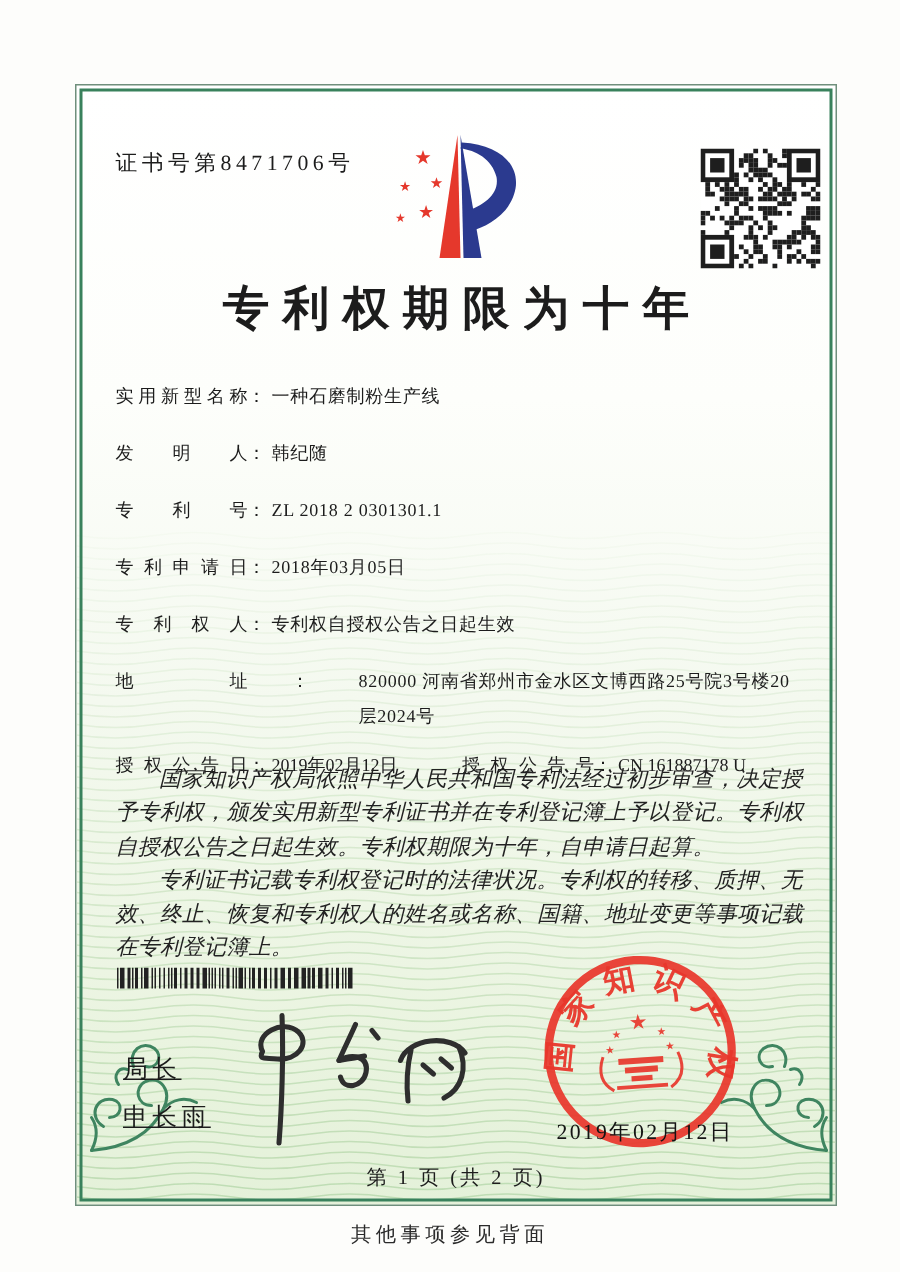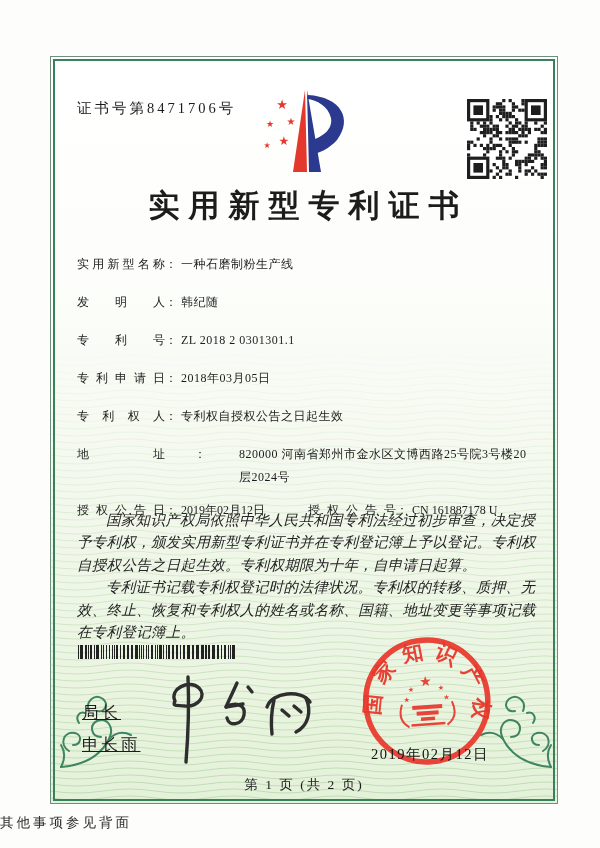--- a/index.html
+++ b/index.html
@@ -46,21 +46,21 @@
   .body-text p{margin:0;text-indent:2em;letter-spacing:.3px;}
   #barcode{position:absolute;left:27px;top:588px;}
   .signer{position:absolute;left:31px;top:648px;font-size:16.5px;letter-spacing:3px;line-height:1;text-decoration:underline;}
   .signer .signer-name{margin-top:15px;}
   .signature{position:absolute;left:100px;top:608px;}
   .seal{position:absolute;left:305px;top:576px;width:142px;height:142px;
     mix-blend-mode:multiply;transform:rotate(-4deg);}
   .seal-date{position:absolute;left:320px;top:688px;font-size:14.5px;letter-spacing:1.5px;color:#141414;}
   .page-footer{position:absolute;left:0;top:719px;width:100%;text-align:center;font-size:13.5px;letter-spacing:2px;}
   .back-note{
-    position:absolute;left:0;top:814px;width:100%;
+    position:absolute;left:0;top:814px;width:100%;text-align:center;
     font-size:13.5px;letter-spacing:3px;color:#2a2a2a;z-index:5;
   }
 </style>
 </head>
 <body>
 
 <div class="page">
   <div class="frame">
     <svg id="waves" width="506" height="746">
         <path d="M0 300 q26 4 52 0 q26 -4 52 0 q26 4 52 0 q26 -4 52 0 q26 4 52 0 q26 -4 52 0 q26 4 52 0 q26 -4 52 0 q26 4 52 0 q26 -4 52 0" fill="none" stroke="#b9d9ae" stroke-width="1" opacity="0.06"></path>
@@ -373,21 +373,21 @@
           <rect x="3.2" y="3.2" width="16" height="16" fill="#fff"></rect>
           <rect x="6.4" y="6.4" width="9.600000000000001" height="9.600000000000001" fill="#1e1e1e"></rect>
           <rect x="57.6" y="0" width="22.400000000000002" height="22.400000000000002" fill="#1e1e1e"></rect>
           <rect x="60.800000000000004" y="3.2" width="16" height="16" fill="#fff"></rect>
           <rect x="64" y="6.4" width="9.600000000000001" height="9.600000000000001" fill="#1e1e1e"></rect>
           <rect x="0" y="57.6" width="22.400000000000002" height="22.400000000000002" fill="#1e1e1e"></rect>
           <rect x="3.2" y="60.800000000000004" width="16" height="16" fill="#fff"></rect>
           <rect x="6.4" y="64" width="9.600000000000001" height="9.600000000000001" fill="#1e1e1e"></rect>
         </svg>
 
-      <div class="title">实用新型专利证书</div>
+      <div class="title">专利权期限为十年</div>
 
       <div class="fields">
         <div class="frow">
           <span class="flabel">实用新型名称</span>
             <span class="fcolon">：</span>
           <span class="fvalue">一种石磨制粉生产线</span>
         </div>
         <div class="frow">
           <span class="flabel">发明人</span>
             <span class="fcolon">：</span>

